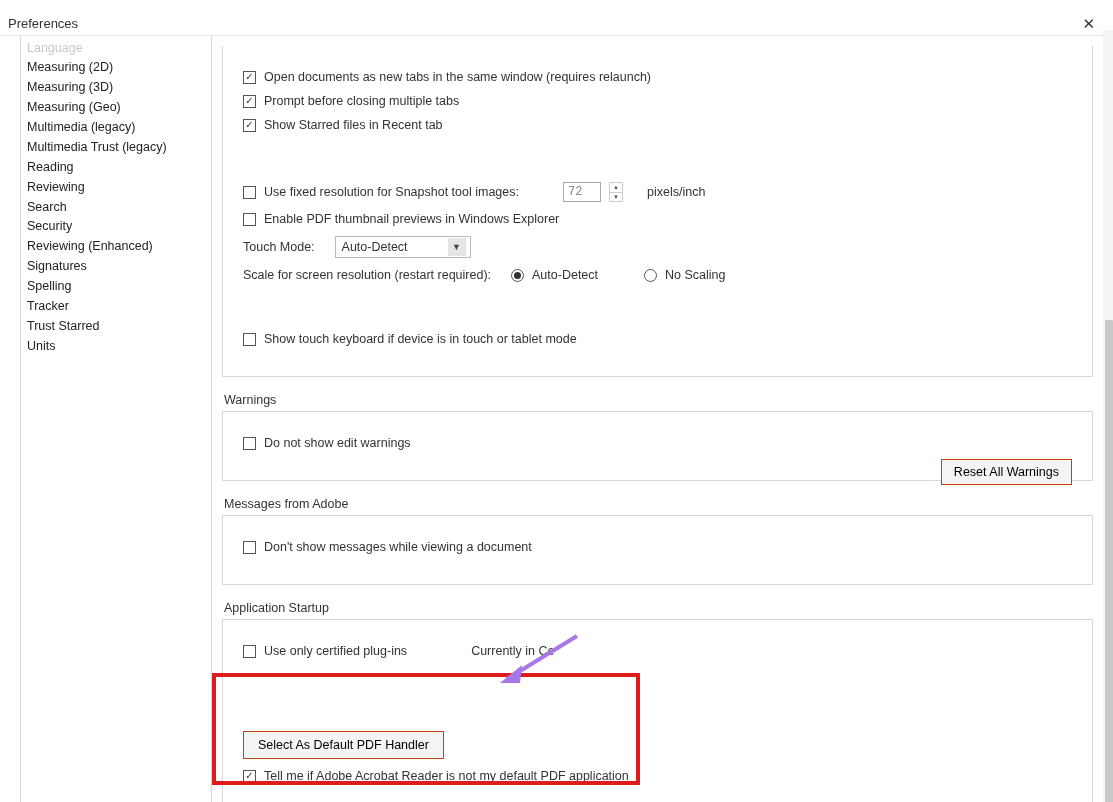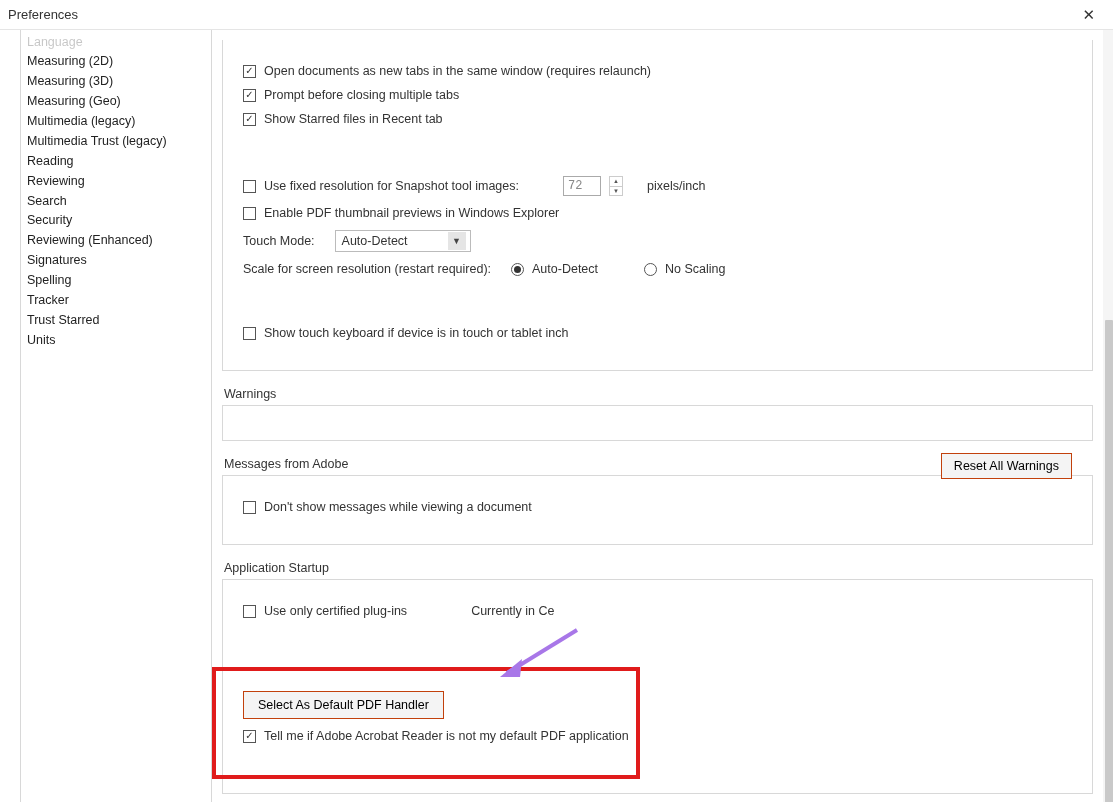--- a/index.html
+++ b/index.html
@@ -7,27 +7,28 @@
     font-family: "Segoe UI", Tahoma, sans-serif;
     font-size: 12.5px;
     color: #333;
     background: #fff;
     width: 1113px;
     height: 802px;
     overflow: hidden;
     position: relative;
   }
   .titlebar {
-    height: 30px;
+    height: 24px;
     display: flex;
     align-items: center;
     justify-content: space-between;
     padding: 0 10px 0 8px;
     border-bottom: 1px solid #e5e5e5;
     font-size: 13px;
+    margin-top: 12px;
   }
   .close-x {
     font-size: 15px;
     color: #333;
     cursor: pointer;
     padding: 4px 8px;
   }
   .wrap {
     display: flex;
     height: calc(100% - 30px);
@@ -286,27 +287,31 @@
         <span>Auto-Detect</span>
         <span style="width:30px"></span>
         <span class="radio"></span>
         <span>No Scaling</span>
       </div>
 
       <div class="gap"></div>
 
       <div class="row">
         <span class="chk"></span>
-        <span>Show touch keyboard if device is in touch or tablet inch</span>
+        <span>Show touch keyboard if device is in touch or tablet mode</span>
       </div>
     </div>
 
     <div class="section-hdr">Warnings</div>
     <div class="panel" style="position:relative">
       <button class="btn reset-btn">Reset All Warnings</button>
+      <div class="row">
+        <span class="chk"></span>
+        <span>Do not show edit warnings</span>
+      </div>
     </div>
 
     <div class="section-hdr">Messages from Adobe</div>
     <div class="panel">
       <div class="row">
         <span class="chk"></span>
         <span>Don't show messages while viewing a document</span>
       </div>
     </div>
 

